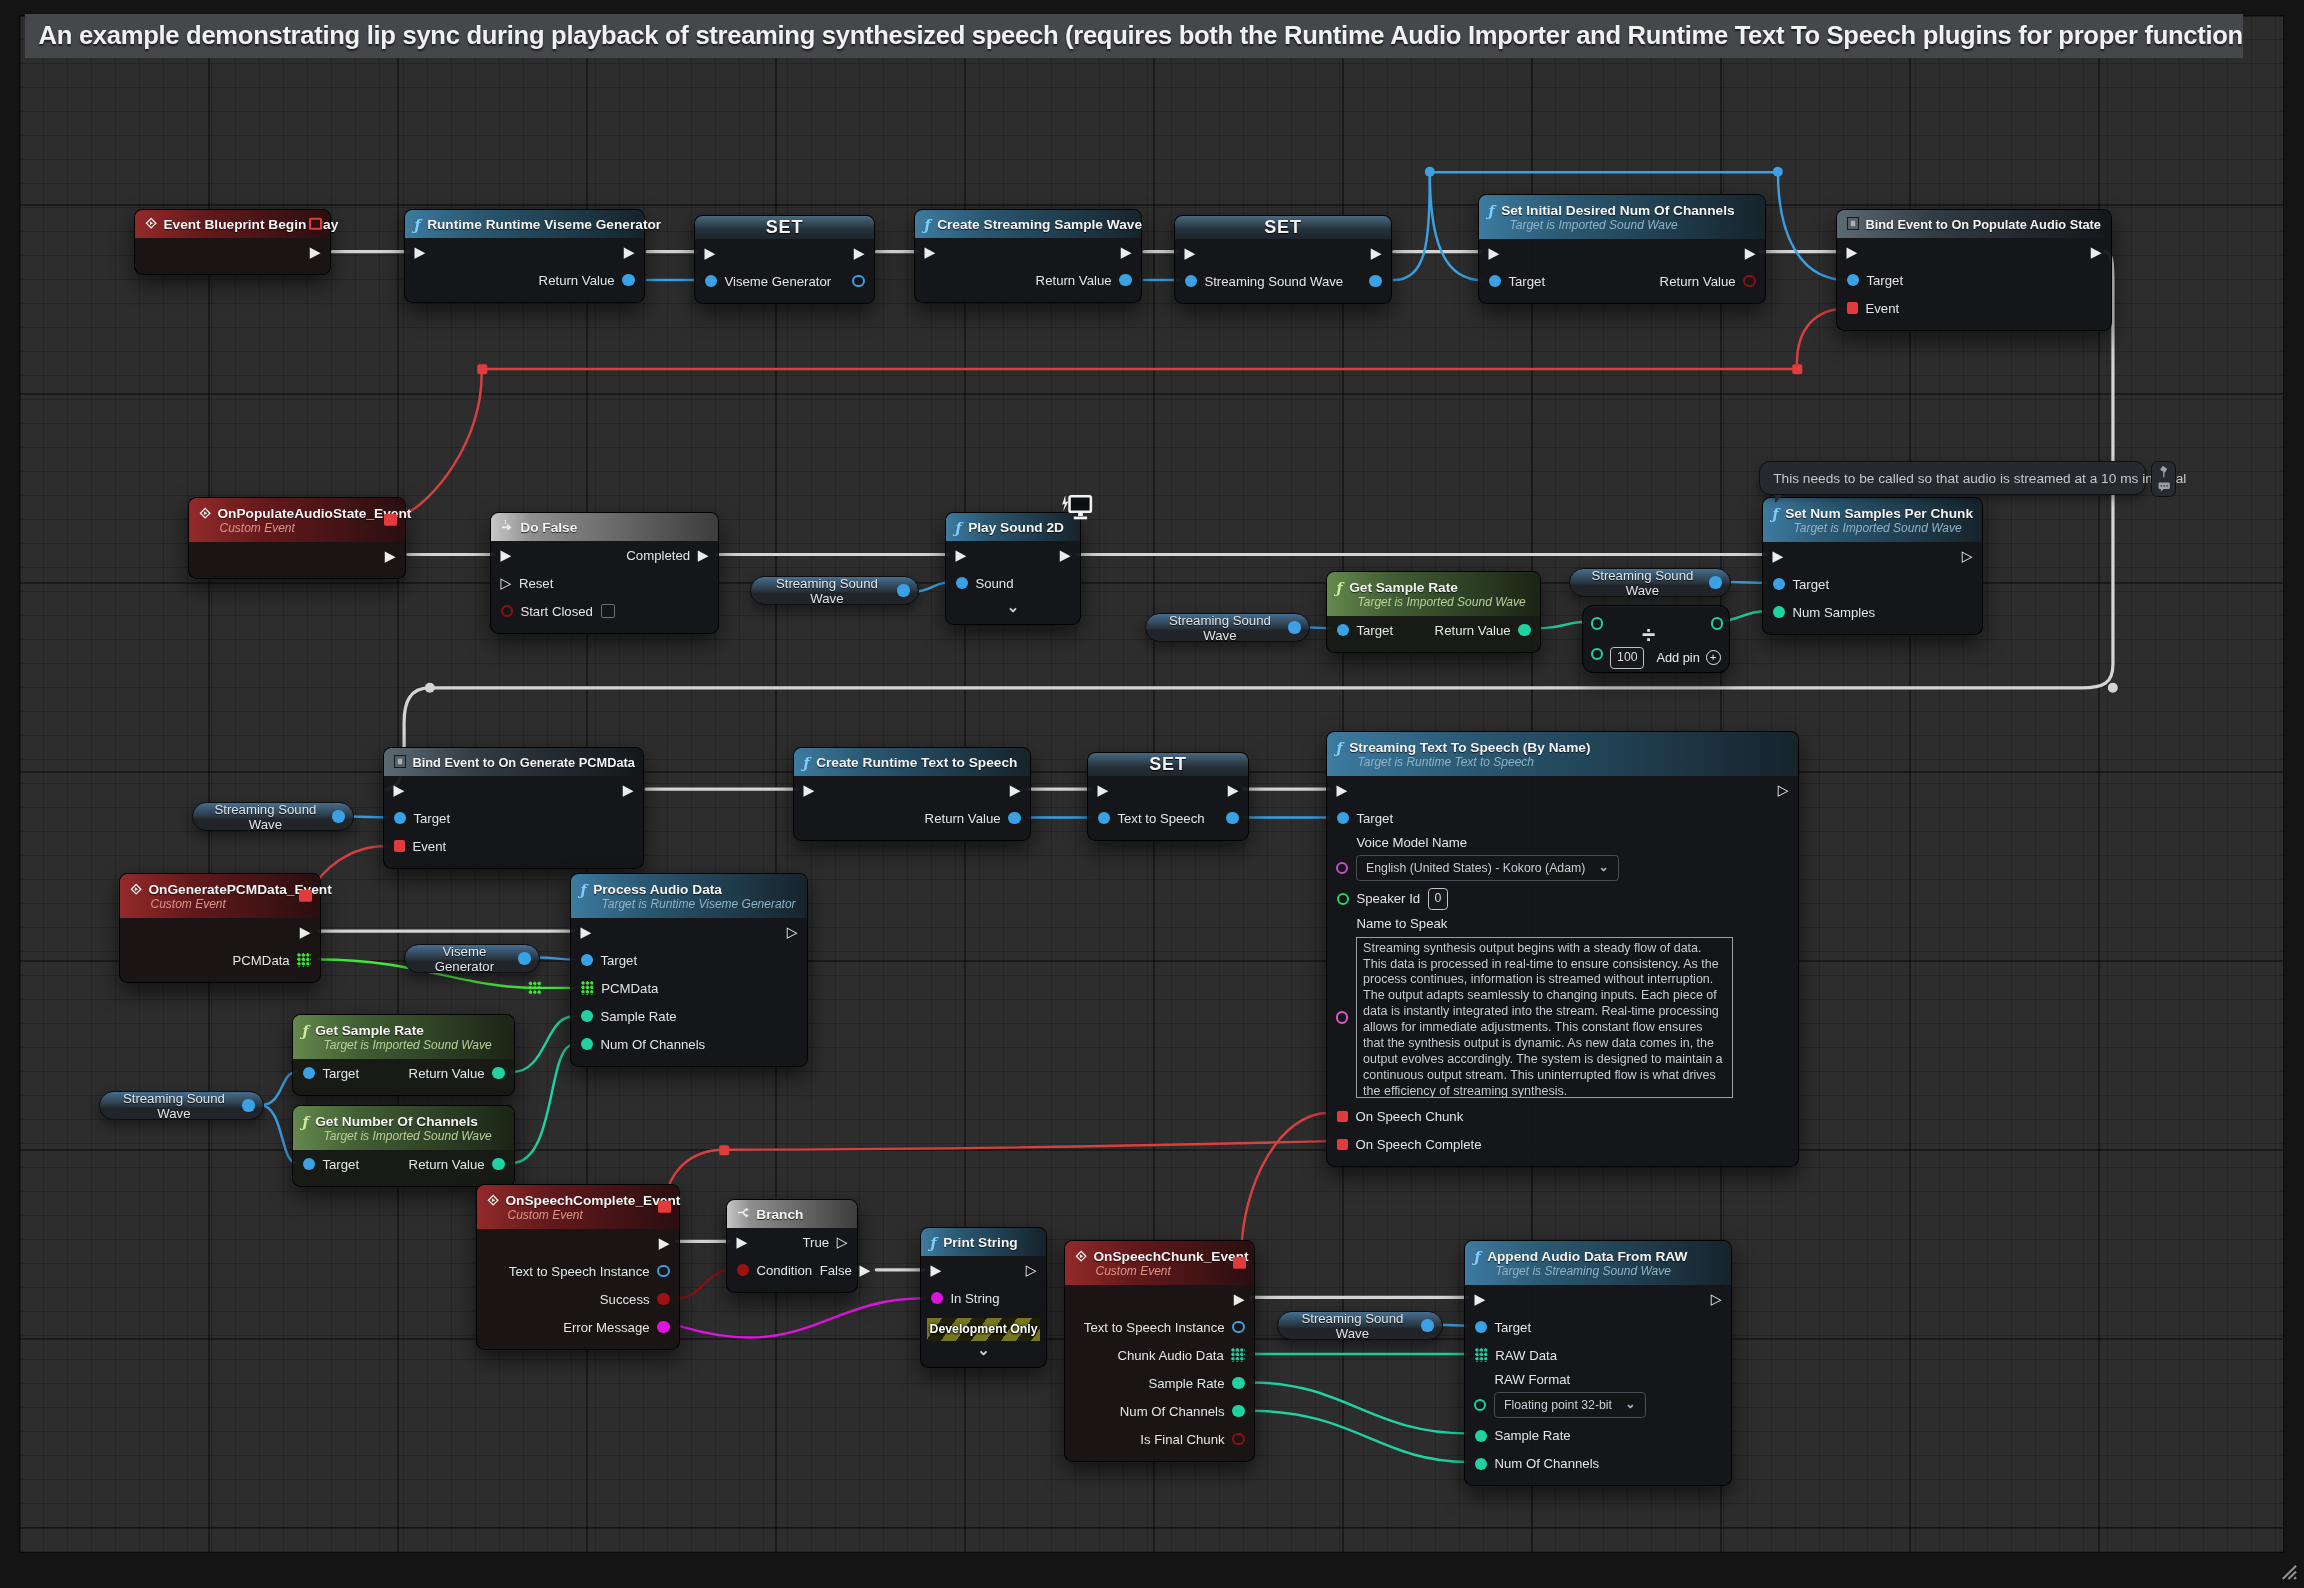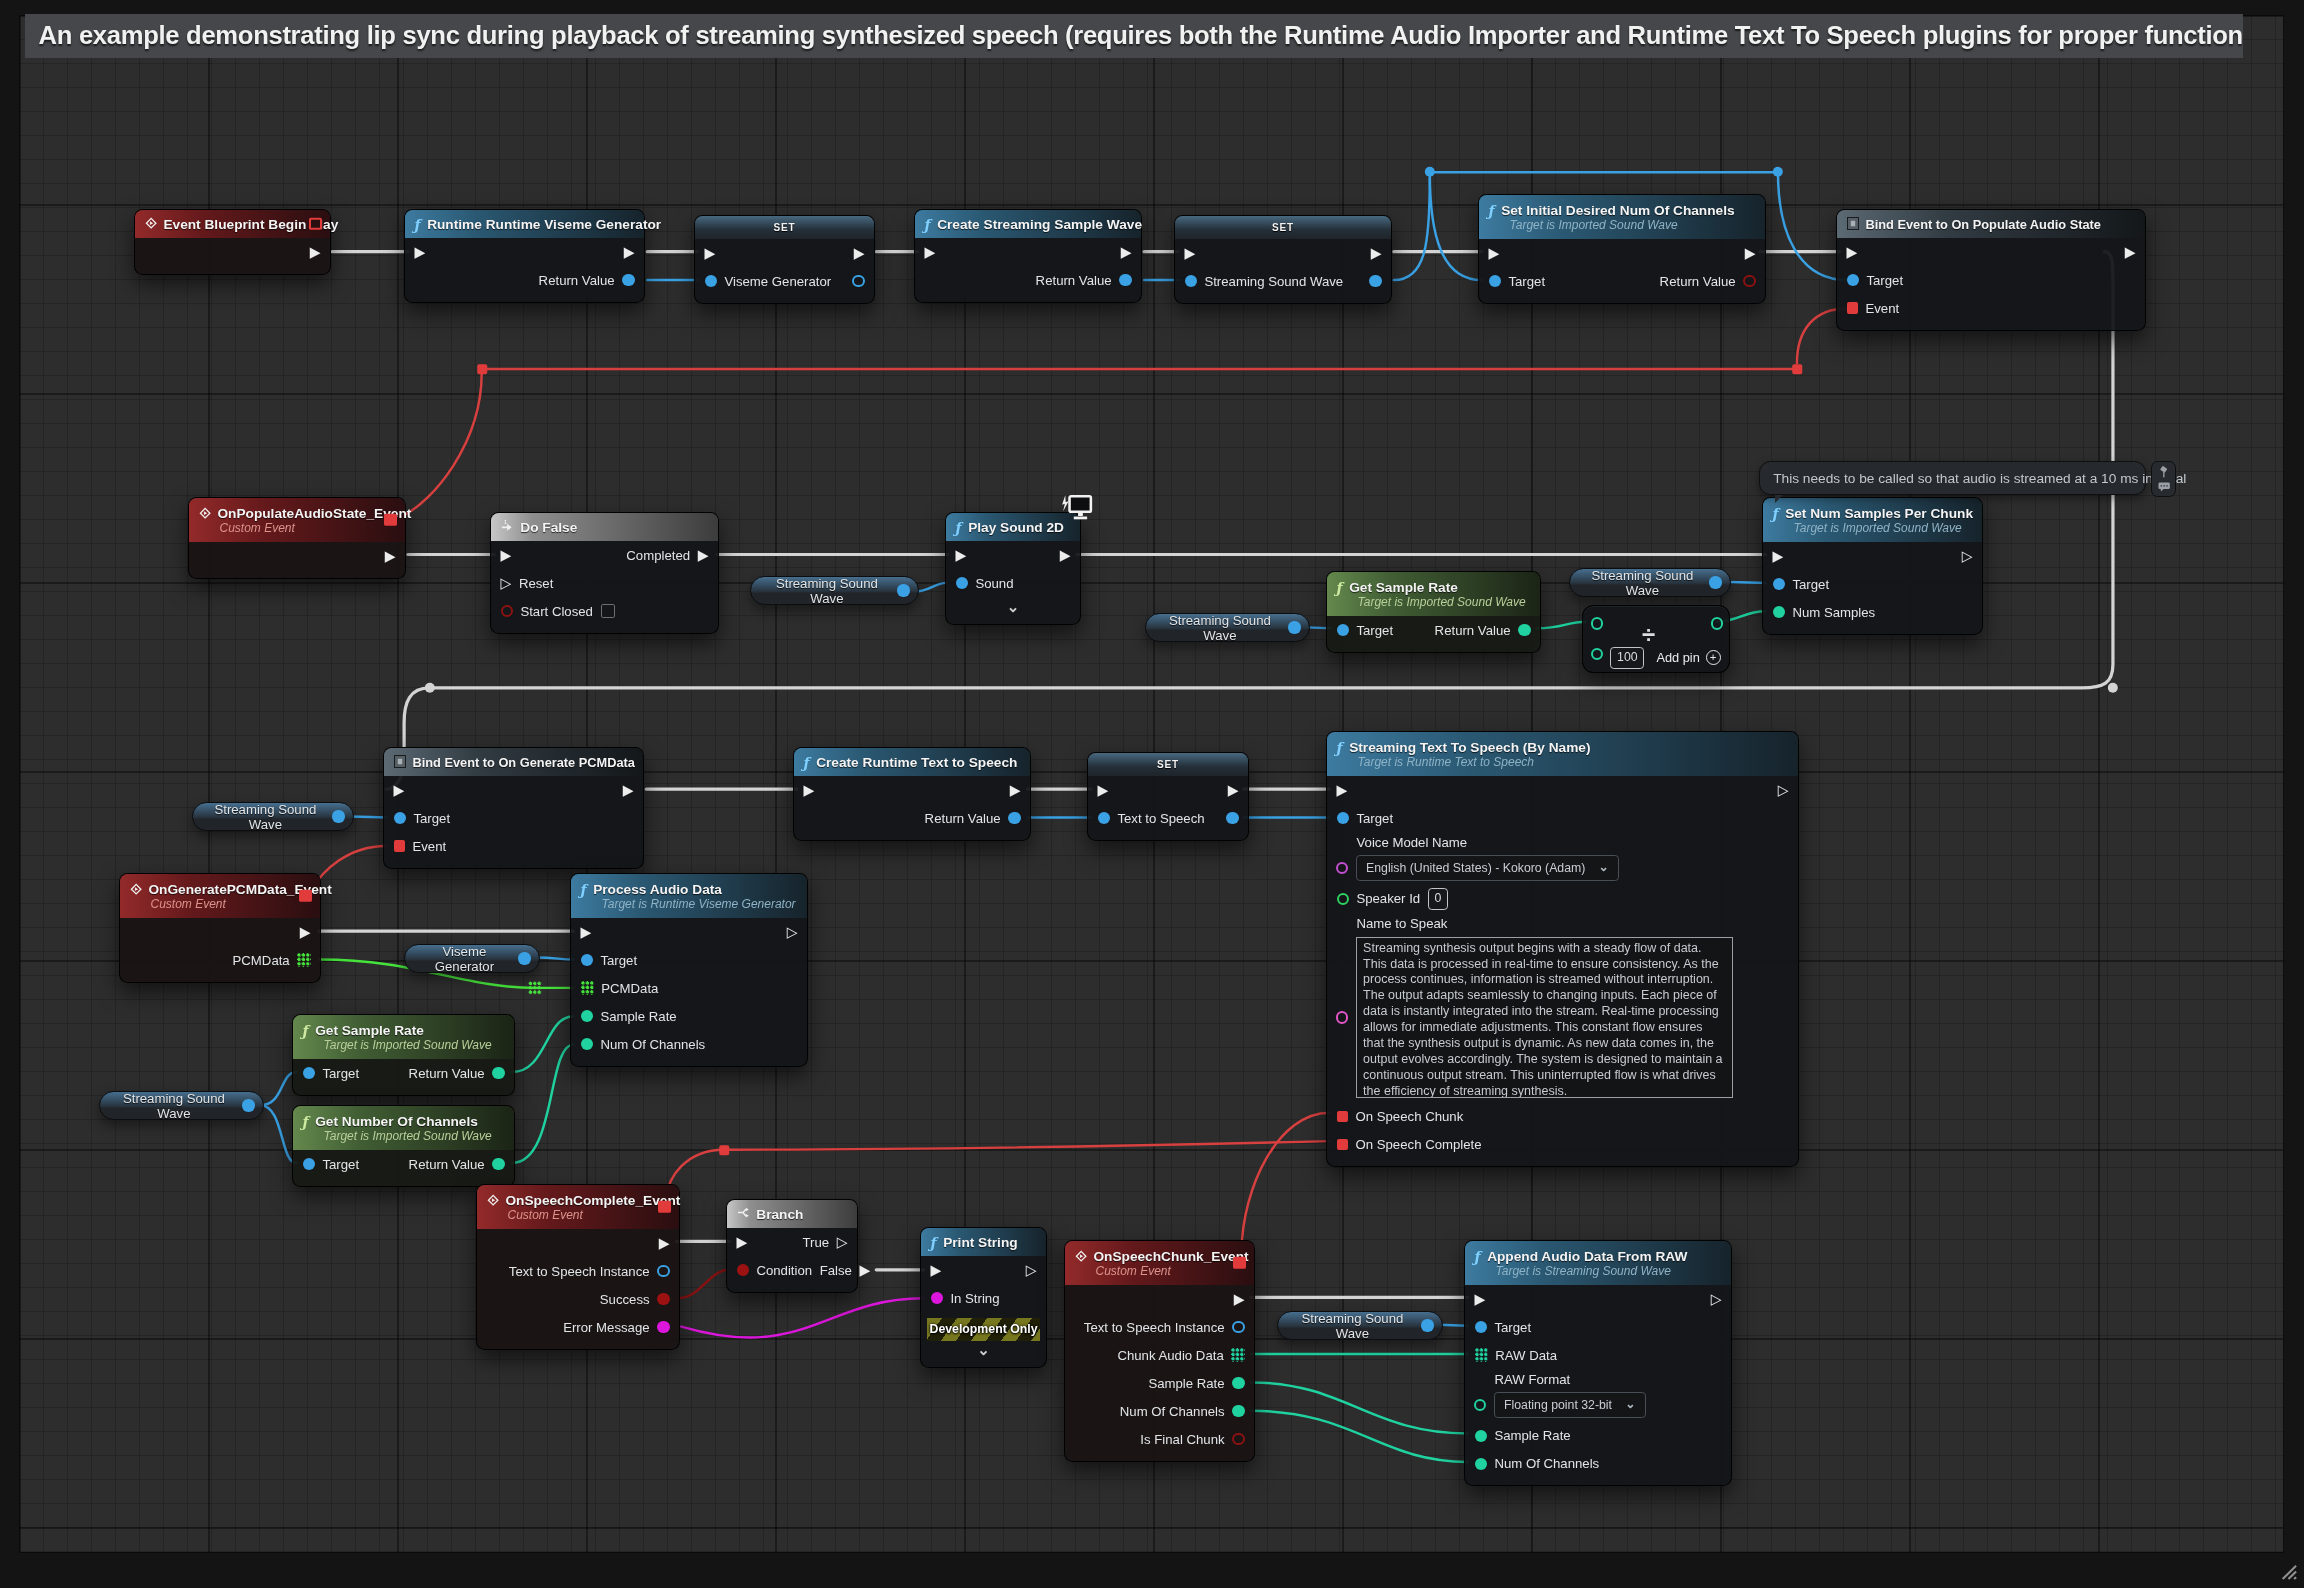--- a/index.html
+++ b/index.html
@@ -36,21 +36,21 @@
   .hd-event{background:linear-gradient(90deg,#932a2a 0%,#64191b 35%,#2a0e10 100%)}
   .hd-bind{background:linear-gradient(90deg,#5c6a74 0%,#323c43 35%,#13171a 100%)}
   .hd-macro{background:linear-gradient(90deg,#c7c7c7 0%,#8e8e8e 18%,#3c3c3c 100%)}
   .hd-set{height:23px;background:linear-gradient(180deg,rgba(120,185,230,.45),rgba(50,80,105,.22) 60%,rgba(25,30,35,.15)),#20262b;
     align-items:center;justify-content:center}
   .trow{display:flex;align-items:center;gap:6.6px}
   .ntitle{font-size:13.7px;font-weight:bold;color:#f4f4f4;white-space:nowrap;text-shadow:0 0.9px 0.9px rgba(0,0,0,.7)}
   .bind .ntitle{font-size:12.8px}
   .nsub{font-size:12px;font-style:italic;margin-left:21px;white-space:nowrap;margin-top:-0.9px}
   .fn .nsub{color:#8fb3c6}.pure .nsub{color:#b8cf9a}.event .nsub{color:#dc938c}
-  .set-title{font-size:10px;font-weight:bold;letter-spacing:0.9px;color:#f2f2f2;text-shadow:0 0.9px 0.9px #000}
+  .set-title{font-size:18px;font-weight:bold;letter-spacing:0.9px;color:#f2f2f2;text-shadow:0 0.9px 0.9px #000}
   .ficon{font-family:"DejaVu Serif",serif;font-style:italic;font-weight:bold;font-size:14px;color:#7fd0ff;line-height:1}
   .pure .ficon{color:#cdeaa0}
   .bindicon{display:inline-block;width:12.3px;height:12.3px;background:#a9b0b5;border:0.9px solid #181c1f;
     box-shadow:inset 0 0 0 2.8px #565f66}
   .hdel{position:absolute;right:8.5px;top:50%;transform:translateY(-50%);width:12.3px;height:12.3px;
     background:#e23b3b;border-radius:1.9px}
   .hdel.o{background:#2a0f10;border:2.4px solid #e23b3b}
   .bd{padding:0 0 7.6px 0}
   .row{height:28px;display:flex;align-items:center;gap:7.6px;padding:0 9.5px;white-space:nowrap}
   .row.right{justify-content:flex-end}
@@ -315,21 +315,21 @@
                 <span class="pdot" style="background: rgb(57, 161, 228);"></span>
                 <span class="plabel">Target</span>
               </div>
               <div class="cell">
                 <span class="plabel">Return Value</span>
                 <span class="pdot o" style="border-color: rgb(140, 18, 18);"></span>
               </div>
             </div>
           </div>
         </div>
-        <div class="node bind" style="left: 1817px; top: 194px; width: 310px;">
+        <div class="node bind" style="left: 1817px; top: 194px; width: 276px;">
           <div class="hd hd-bind">
             <div class="trow">
               <span class="hicon"><span class="bindicon"></span></span>
               <span class="ntitle">Bind Event to On Populate Audio State</span>
             </div>
           </div>
           <div class="bd">
             <div class="row both">
               <div class="cell">
                 <span class="pexec">▶</span>

